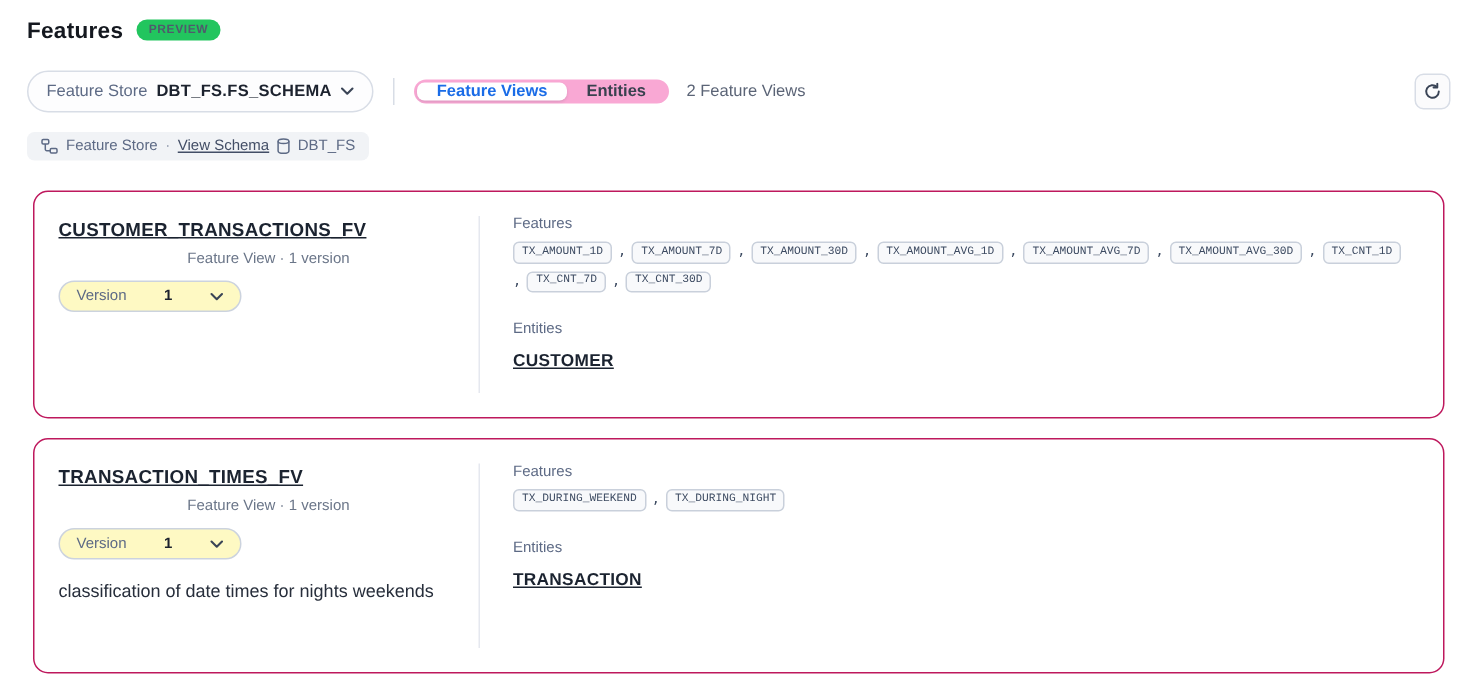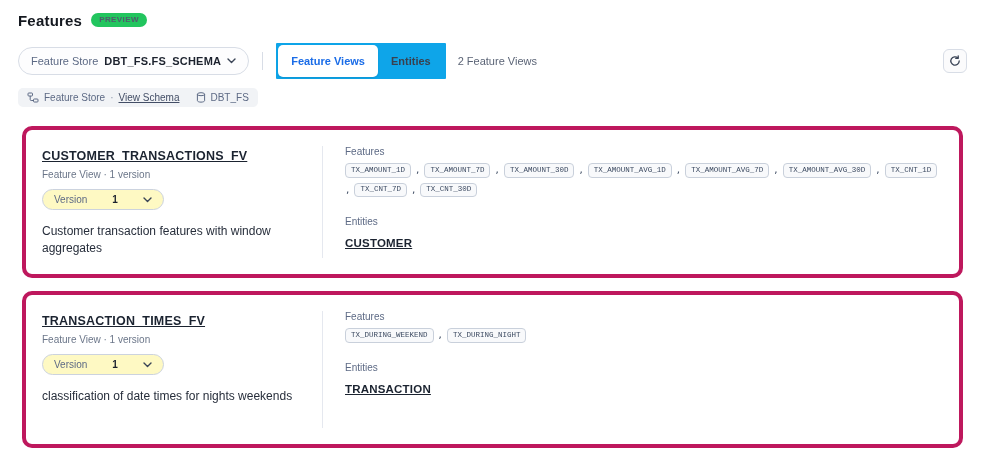--- a/index.html
+++ b/index.html
@@ -26,21 +26,21 @@
   .fs-dropdown {
     display:flex; align-items:center; gap:6px; height:28px; padding:0 12px;
     border:1px solid #d8dde6; border-radius:14px; background:#fdfdfe;
     font-size:11px; cursor:pointer;
   }
   .fs-label { color:#5d6a85; }
   .fs-value { font-weight:bold; color:#1c222e; letter-spacing:.2px; }
   .chev { display:inline-block; }
   .vert-divider { width:1px; height:18px; background:#d8dde6; margin:0 13px; }
   .segmented {
-    background:#0ea5e9; border-radius:1px; padding:2px; display:flex; align-items:stretch; height:36px;
+    background:#f9a8d4; border-radius:12px; padding:2px; display:flex; align-items:stretch; height:16px;
   }
   .seg-tab {
     display:flex; align-items:center; padding:0 13px; border-radius:5px;
     font-size:11px; font-weight:bold; color:#39414f; cursor:pointer; border:none; background:transparent;
     font-family:"Liberation Sans",sans-serif;
   }
   .seg-tab.active { background:#ffffff; color:#1a6ce7; box-shadow:0 1px 2px rgba(20,30,50,.12); }
   .count-text { margin-left:12px; font-size:11px; color:#5b6476; }
   .refresh-btn {
     margin-left:auto; width:24px; height:24px; border:1px solid #d8dde6; border-radius:6px;
@@ -49,36 +49,36 @@
 
   
   .breadcrumb {
     margin-top:13px; display:inline-flex; align-items:center; gap:5px;
     background:#f1f3f6; border-radius:5px; padding:4px 9px;
     font-size:10px; color:#5d6a85; line-height:1;
   }
   .breadcrumb .bc-link { color:#434e66; text-decoration:underline; cursor:pointer; }
   .bc-sep { color:#8b95a8; }
   .bc-icon { display:flex; align-items:center; }
-  .bc-db-group { display:flex; align-items:flex-end; gap:4px; margin-left:12px; }
+  .bc-db-group { display:flex; align-items:flex-end; gap:4px; margin-left:0; }
 
   
   .cards { margin:19px 0 0 4px; width:941px; display:flex; flex-direction:column; gap:13px; }
   .card {
-    border:4px solid #be185d; border-radius:10px; background:#fff;
+    border:1px solid #be185d; border-radius:10px; background:#fff;
     display:flex; padding:16px; width:100%;
   }
   .card-1 { height:152px; }
   .card-2 { height:157px; }
   .card-left { width:280px; flex:0 0 280px; }
   .card-title {
     font-size:12.5px; font-weight:bold; color:#1b2330; text-decoration:underline;
     letter-spacing:.2px; cursor:pointer; display:inline-block;
   }
-  .card-subtitle { margin-top:5px; font-size:10px; color:#6b7689; }
+  .card-subtitle { margin-top:5px; font-size:10px; color:#6b7689;text-align:center; }
   .version-pill {
     margin-top:9px; display:inline-flex; align-items:center; gap:25px;
     border:1px solid #ccd3de; border-radius:11px; height:21px; padding:0 11px;
     background:#fef9c3; font-size:10px; color:#5d6a85; cursor:pointer;
     font-family:"Liberation Sans",sans-serif;
   }
   .version-value { font-weight:bold; color:#1c222e; }
   .card-desc { margin-top:13px; font-size:12px; color:#272e3b; line-height:1.4; padding-right:4px; }
 
   .card-divider { width:1px; background:#e5e8ef; flex:0 0 1px; }
@@ -176,21 +176,20 @@
         <div class="card-subtitle">Feature View · 1 version</div>
         <button class="version-pill">
           <span>Version</span>
           <span class="version-value">1</span>
           <span>
             <svg width="9" height="6" viewBox="0 0 9 6">
                 <path d="M1 1l3.5 3.5L8 1" fill="none" stroke="#3a4456" stroke-width="1.4" stroke-linecap="round" stroke-linejoin="round"></path>
               </svg>
           </span>
         </button>
-        <div class="card-desc">Customer transaction features with window aggregates</div>
       </div>
       <div class="card-divider"></div>
       <div class="card-right">
         <div class="section-label">Features</div>
         <div class="chips">
             <span class="chip">TX_AMOUNT_1D</span>
             <span class="chip-comma">,</span>
             <span class="chip">TX_AMOUNT_7D</span>
             <span class="chip-comma">,</span>
             <span class="chip">TX_AMOUNT_30D</span>

